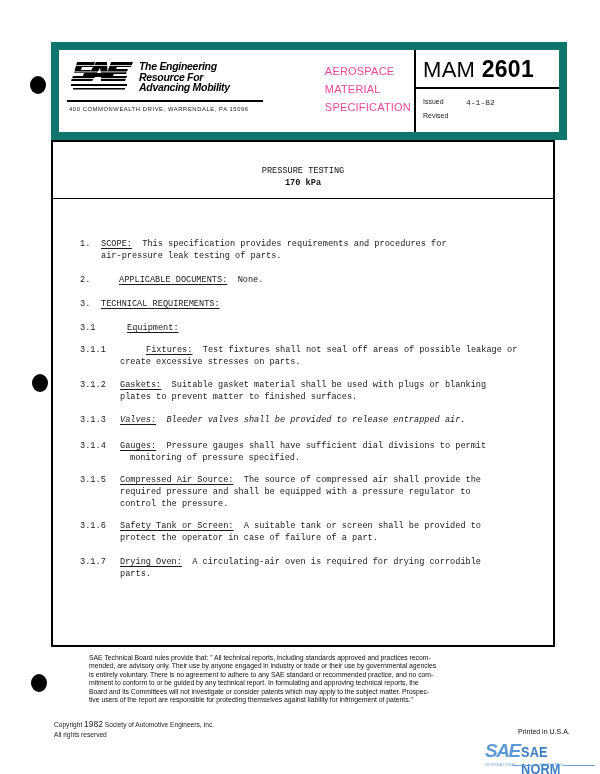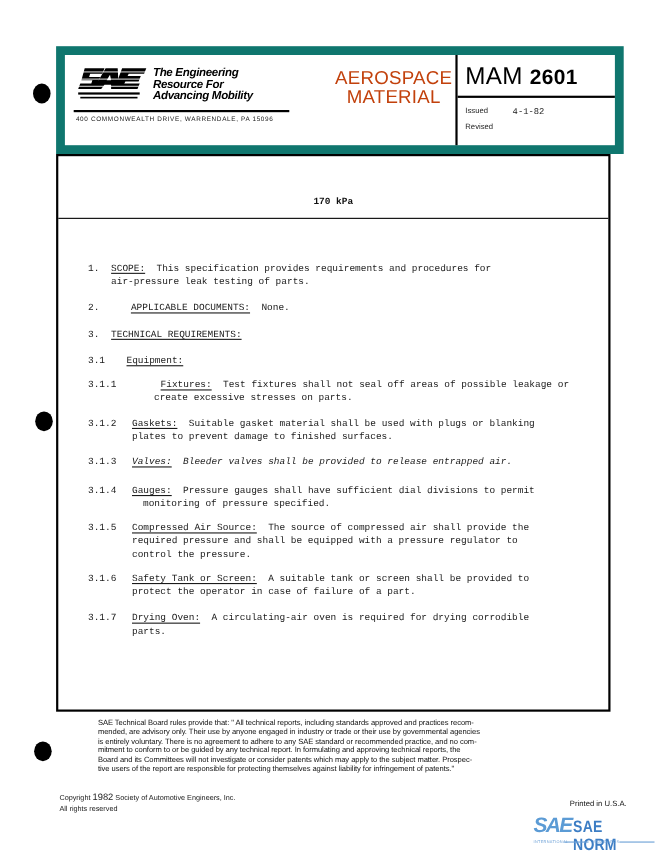--- a/index.html
+++ b/index.html
@@ -35,29 +35,29 @@
   }
   .logo-tag span { display: block; }
   .logo-rule {
     position: absolute; left: 8px; top: 50px; width: 196px; height: 1.5px; background: #000;
   }
   .address {
     position: absolute; left: 10px; top: 56px;
     font-size: 5.8px; letter-spacing: 0.6px; color: #222; white-space: nowrap;
   }
   .spec-title {
-    position: absolute; right: 148px; top: 12px; text-align: center;
-    font-size: 17px; line-height: 18px; letter-spacing: 0.2px; color: #c2410c;
+    position: absolute; right: 148px; top: 12px; text-align: left;
+    font-size: 11px; line-height: 18px; letter-spacing: 0.2px; color: #ec4899;
   }
   .spec-title span { display: block; }
   .mam {
     position: absolute; left: 364px; top: 6px;
     font-size: 22px; letter-spacing: 0.3px; color: #000; white-space: nowrap;
   }
-  .mam .num { font-weight: bold; font-size: 19px; }
+  .mam .num { font-weight: bold; font-size: 23px; }
   .issued-box { position: absolute; left: 364px; top: 46px; width: 130px; height: 32px; }
   .issued-label, .revised-label {
     position: absolute; left: 0; font-size: 7px; color: #222;
   }
   .issued-label { top: 2px; }
   .revised-label { top: 16px; }
   .issued-val {
     position: absolute; left: 43px; top: 2px;
     font-family: "Liberation Mono", monospace; font-size: 8px; color: #222;
   }
@@ -148,39 +148,41 @@
       <span>Resource For</span>
       <span>Advancing Mobility</span>
     </div>
   </div>
   <div class="logo-rule"></div>
   <div class="address">400 COMMONWEALTH DRIVE, WARRENDALE, PA 15096</div>
 
   <div class="spec-title">
     <span>AEROSPACE</span>
     <span>MATERIAL</span>
+    <span>SPECIFICATION</span>
   </div>
 
   <div class="divider-v"></div>
   <div class="divider-h"></div>
 
   <div class="mam">
     <span>MAM</span>
     <span class="num">2601</span>
   </div>
 
   <div class="issued-box">
     <div class="issued-label">Issued</div>
     <div class="issued-val">4-1-82</div>
     <div class="revised-label">Revised</div>
   </div>
 </div>
 
 <div class="body-box">
   <div class="title-band">
+    <div class="doc-title l1">PRESSURE TESTING</div>
     <div class="doc-title l2">170 kPa</div>
   </div>
 
   <div class="content">
 
     <div class="para" style="top:96px;">
       <span class="num" style="left:27px;">1.</span>
       <span class="txt" style="left:48px;"><span class="u">SCOPE:</span>  <span>This specification provides requirements and procedures for</span></span>
       <span class="txt" style="left:48px; top:12px;">air-pressure leak testing of parts.</span>
     </div>
@@ -190,33 +192,33 @@
       <span class="txt" style="left:48px;margin-left:18px;"><span class="u">APPLICABLE DOCUMENTS:</span>  <span>None.</span></span>
     </div>
 
     <div class="para" style="top:156px;">
       <span class="num" style="left:27px;">3.</span>
       <span class="txt" style="left:48px;"><span class="u">TECHNICAL REQUIREMENTS:</span></span>
     </div>
 
     <div class="para" style="top:180px;">
       <span class="num" style="left:27px;">3.1</span>
-      <span class="txt" style="left:42px;padding-left:20px;"><span class="u">Equipment:</span></span>
+      <span class="txt" style="left:54px;padding-left:20px;"><span class="u">Equipment:</span></span>
     </div>
 
     <div class="para" style="top:202px;">
       <span class="num" style="left:27px;">3.1.1</span>
       <span class="txt" style="left:79px;margin-left:14px;"><span class="u">Fixtures:</span>  <span>Test fixtures shall not seal off areas of possible leakage or</span></span>
-      <span class="txt" style="left:67px; top:12px;margin-left:20px;">create excessive stresses on parts.</span>
+      <span class="txt" style="left:67px; top:12px;">create excessive stresses on parts.</span>
     </div>
 
     <div class="para" style="top:237px;">
       <span class="num" style="left:27px;">3.1.2</span>
       <span class="txt" style="left:67px;"><span class="u">Gaskets:</span>  <span>Suitable gasket material shall be used with plugs or blanking</span></span>
-      <span class="txt" style="left:67px; top:12px;">plates to prevent damage to finished surfaces.</span>
+      <span class="txt" style="left:67px; top:12px;">plates to prevent matter to finished surfaces.</span>
     </div>
 
     <div class="para" style="top:272px;">
       <span class="num" style="left:27px;">3.1.3</span>
       <span class="txt" style="left:67px;font-style:italic;"><span class="u">Valves:</span>  <span>Bleeder valves shall be provided to release entrapped air.</span></span>
     </div>
 
     <div class="para" style="top:298px;">
       <span class="num" style="left:27px;">3.1.4</span>
       <span class="txt" style="left:67px;text-align:center;"><span class="u">Gauges:</span>  <span>Pressure gauges shall have sufficient dial divisions to permit</span></span>

